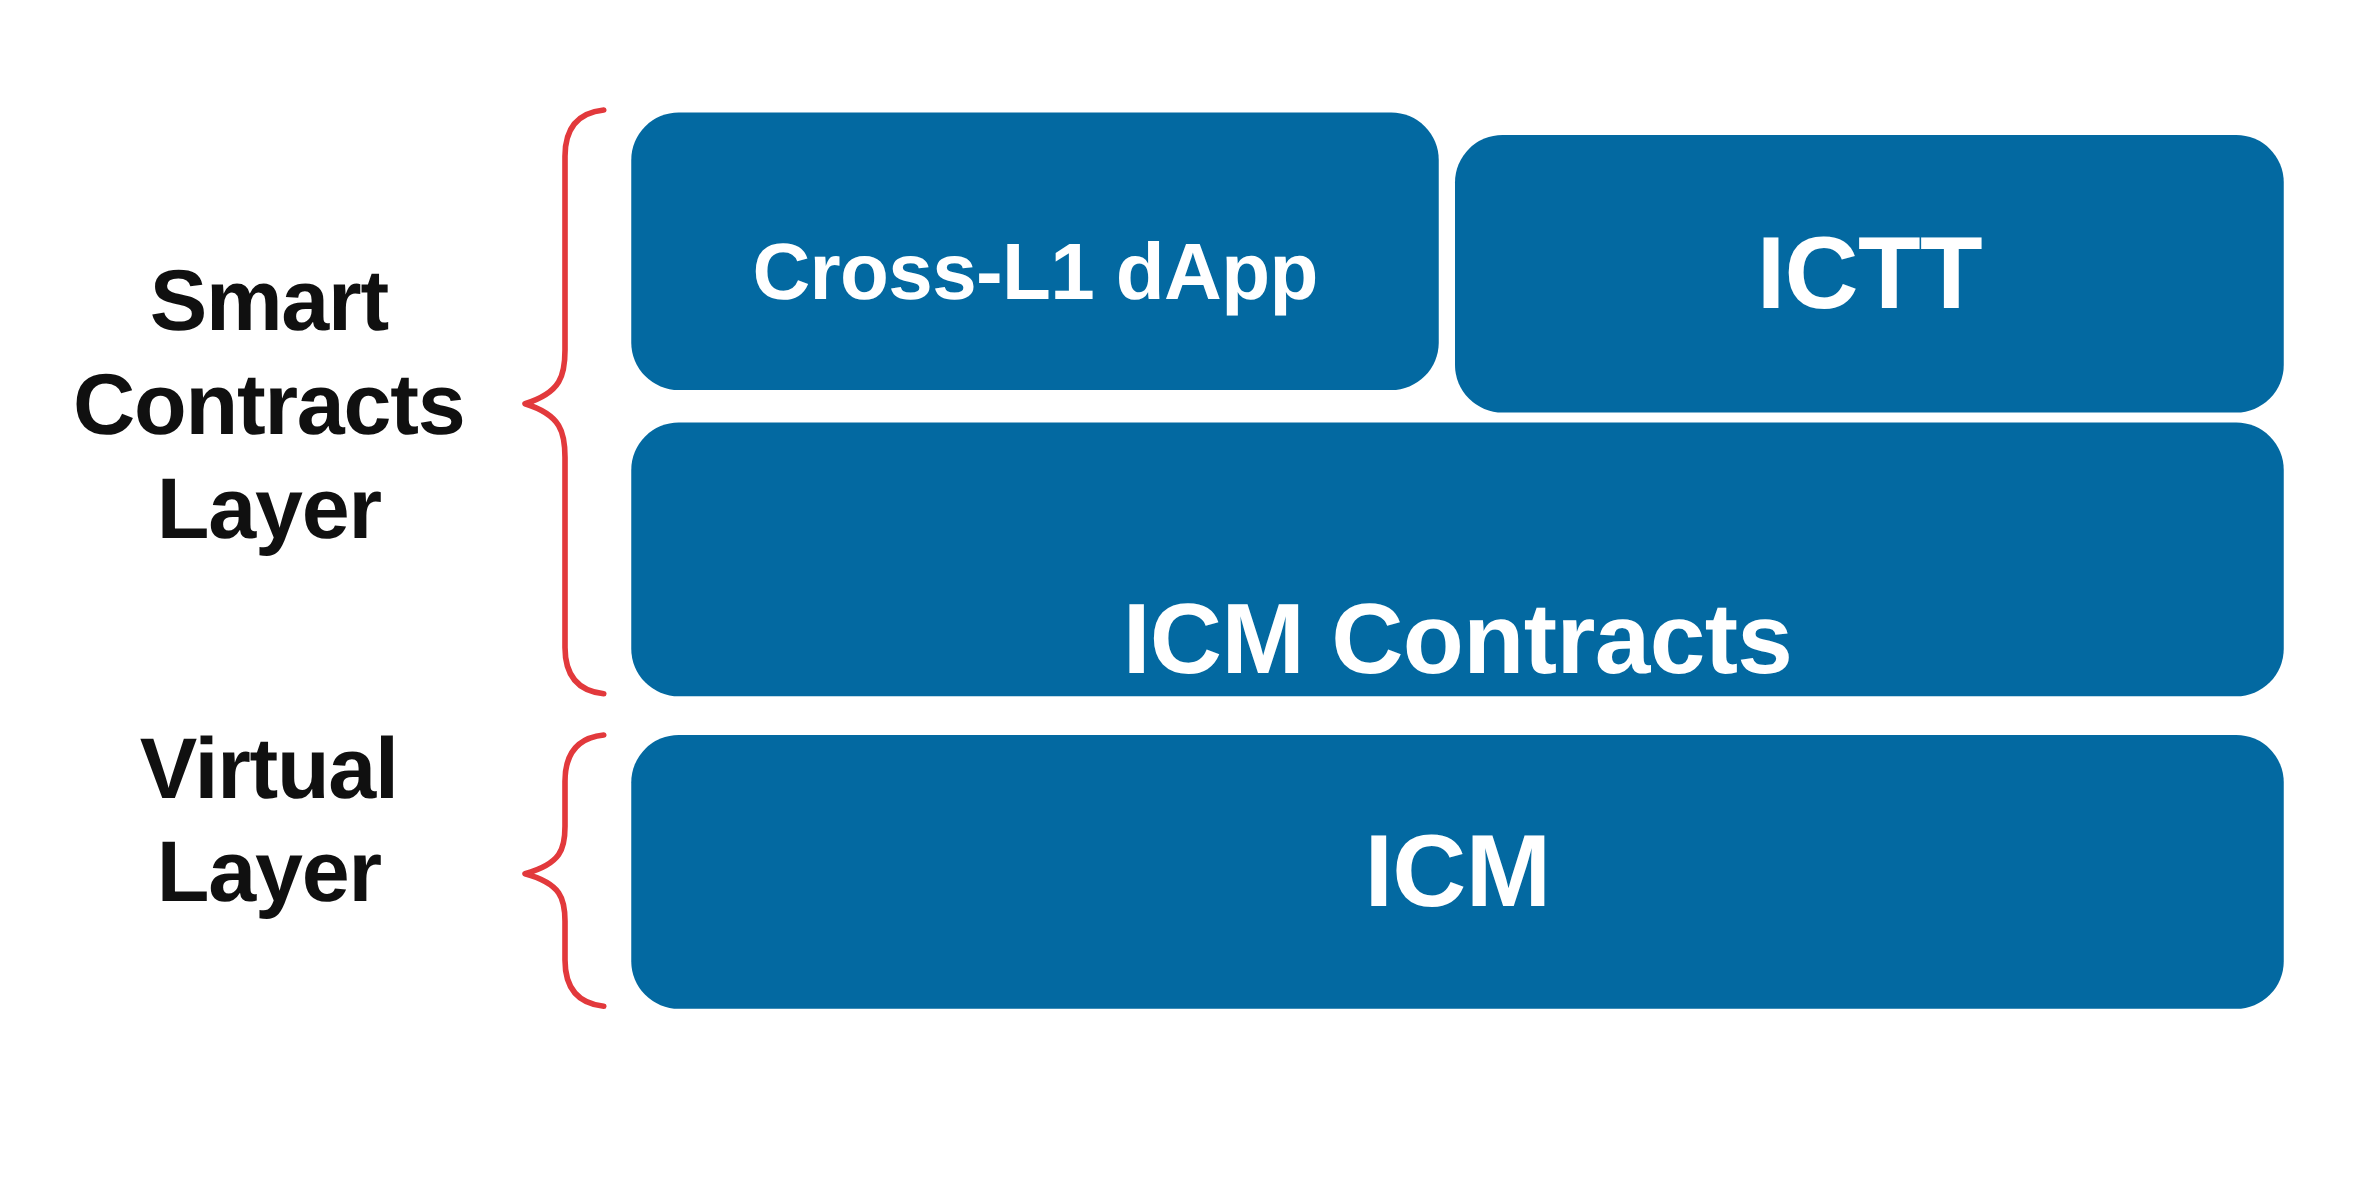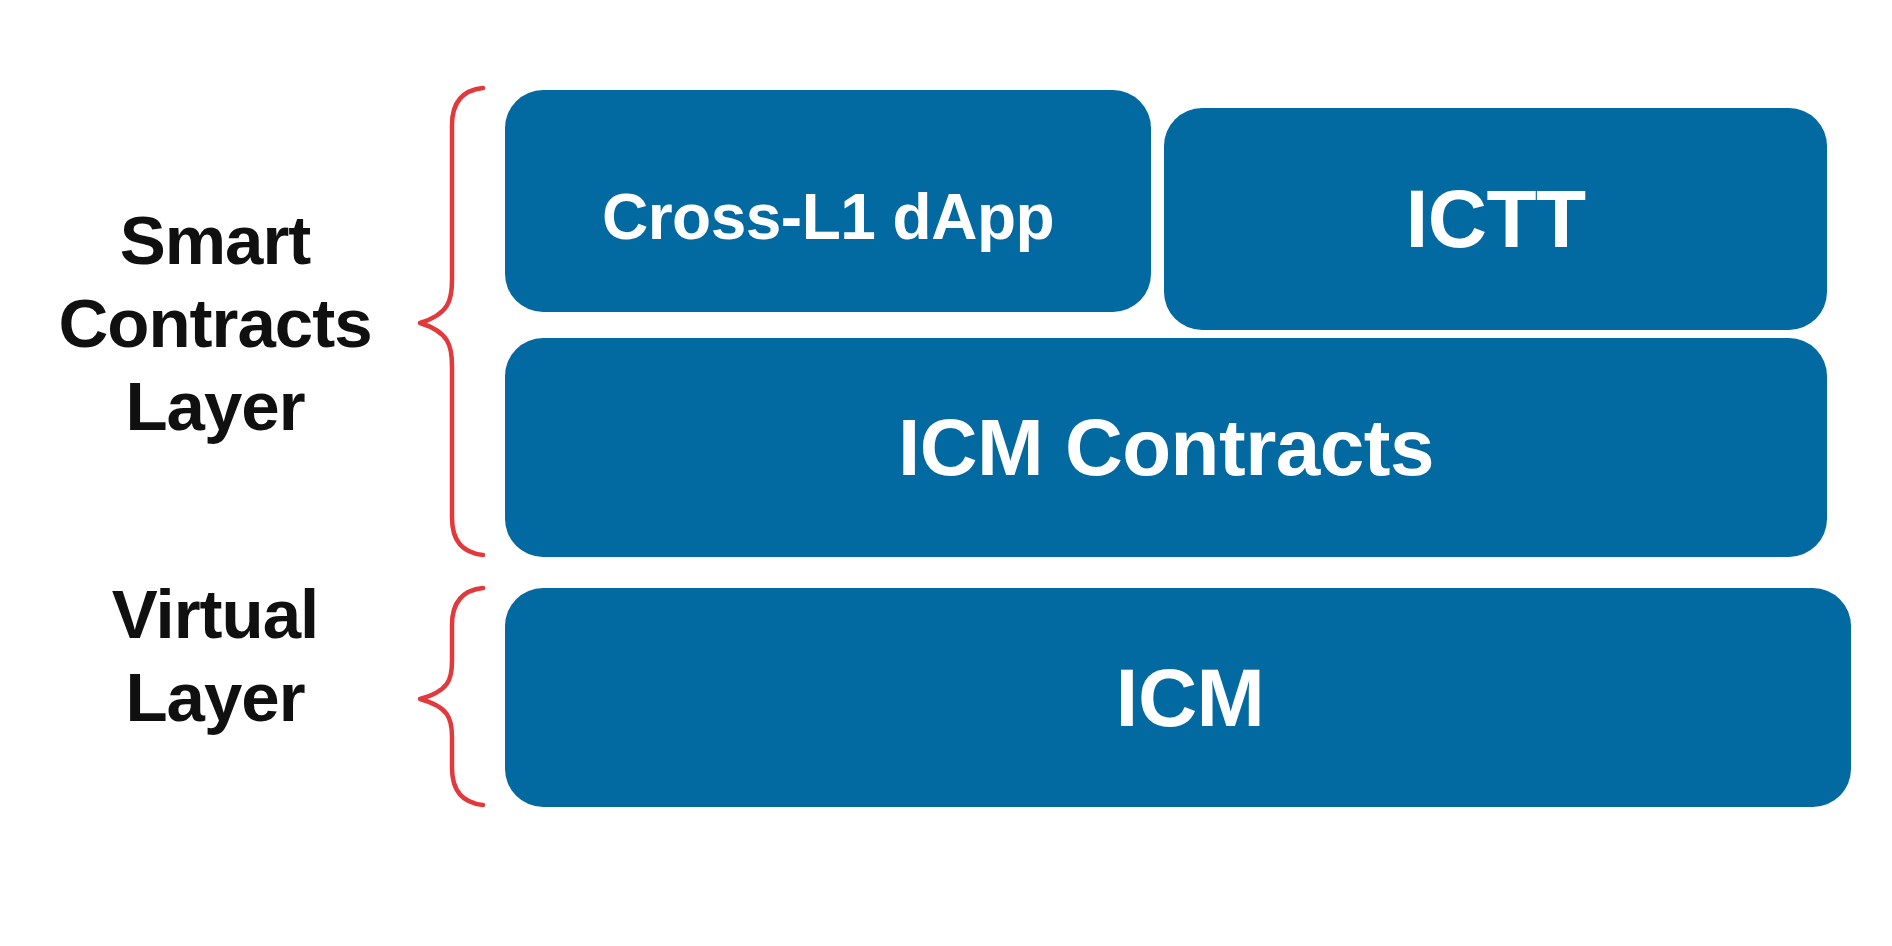--- a/index.html
+++ b/index.html
@@ -24,22 +24,22 @@
     align-items: center;
     justify-content: center;
     color: #ffffff;
     font-weight: 700;
     letter-spacing: -0.5px;
     white-space: nowrap;
   }
   #box-cross { left: 505px; top: 90px;  width: 646px;  height: 222px; font-size: 64px; }
   #box-cross .box-label { transform: translateY(16px); }
   #box-ictt  { left: 1164px; top: 108px; width: 663px;  height: 222px; font-size: 82px; }
-  #box-icmc  { left: 505px; top: 338px; width: 1322px; height: 219px; font-size: 80px; }
-  #box-icm   { left: 505px; top: 588px; width: 1322px; height: 219px; font-size: 82px; padding-left: 24px; }
+  #box-icmc  { left: 505px; top: 338px; width: 1322px; height: 219px; font-size: 80px; align-items: flex-end; }
+  #box-icm   { left: 505px; top: 588px; width: 1322px; height: 219px; font-size: 82px; }
   
   .layer-label {
     position: absolute;
     left: 0;
     width: 430px;
     text-align: center;
     color: #101010;
     font-weight: 700;
     font-size: 69px;
     line-height: 83px;

